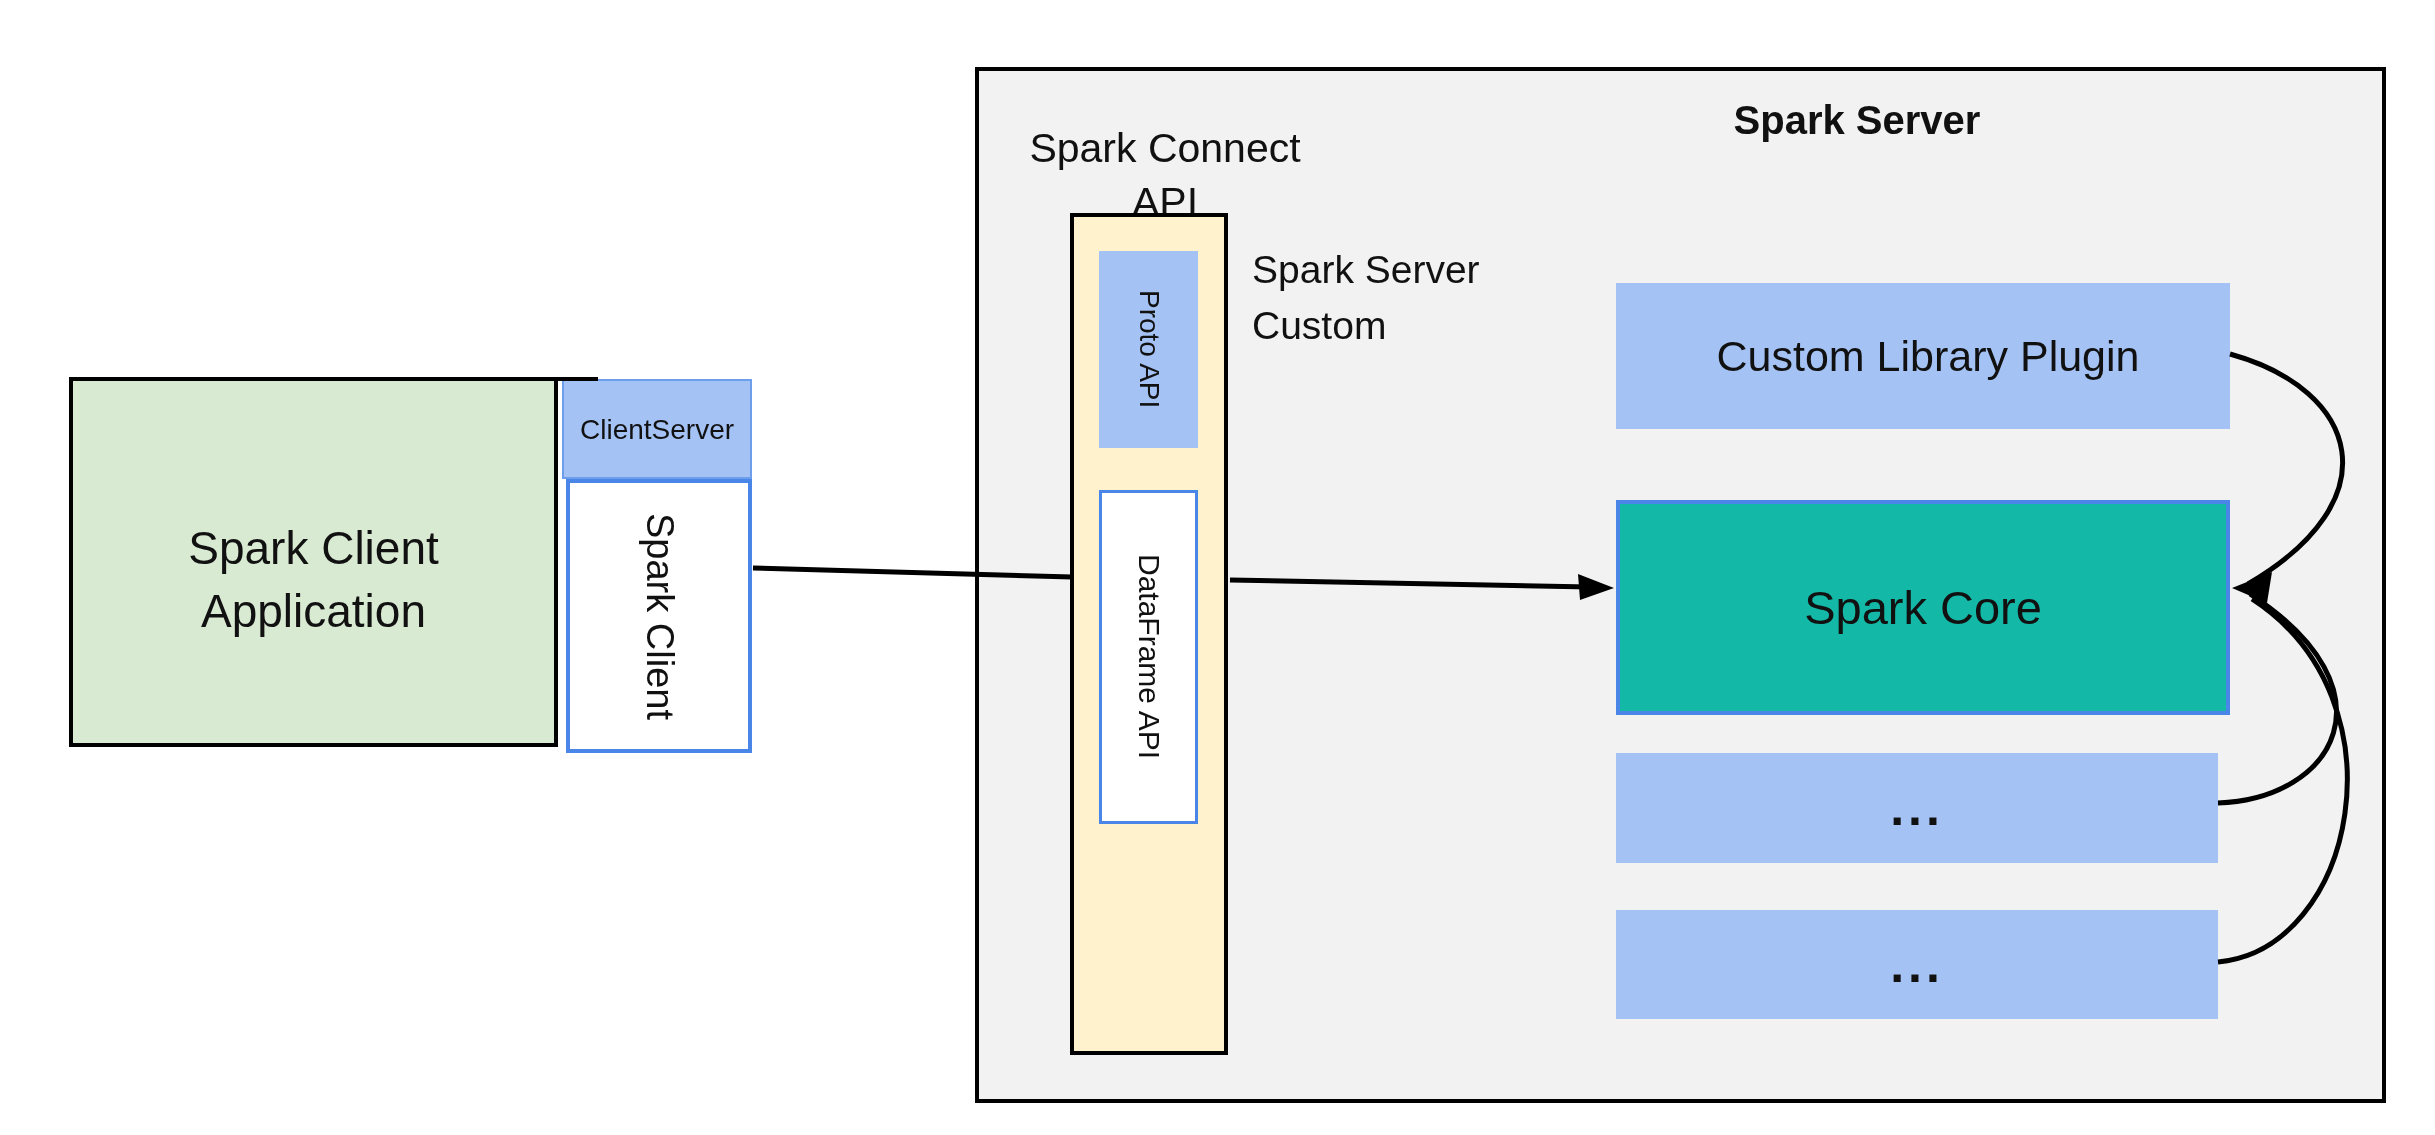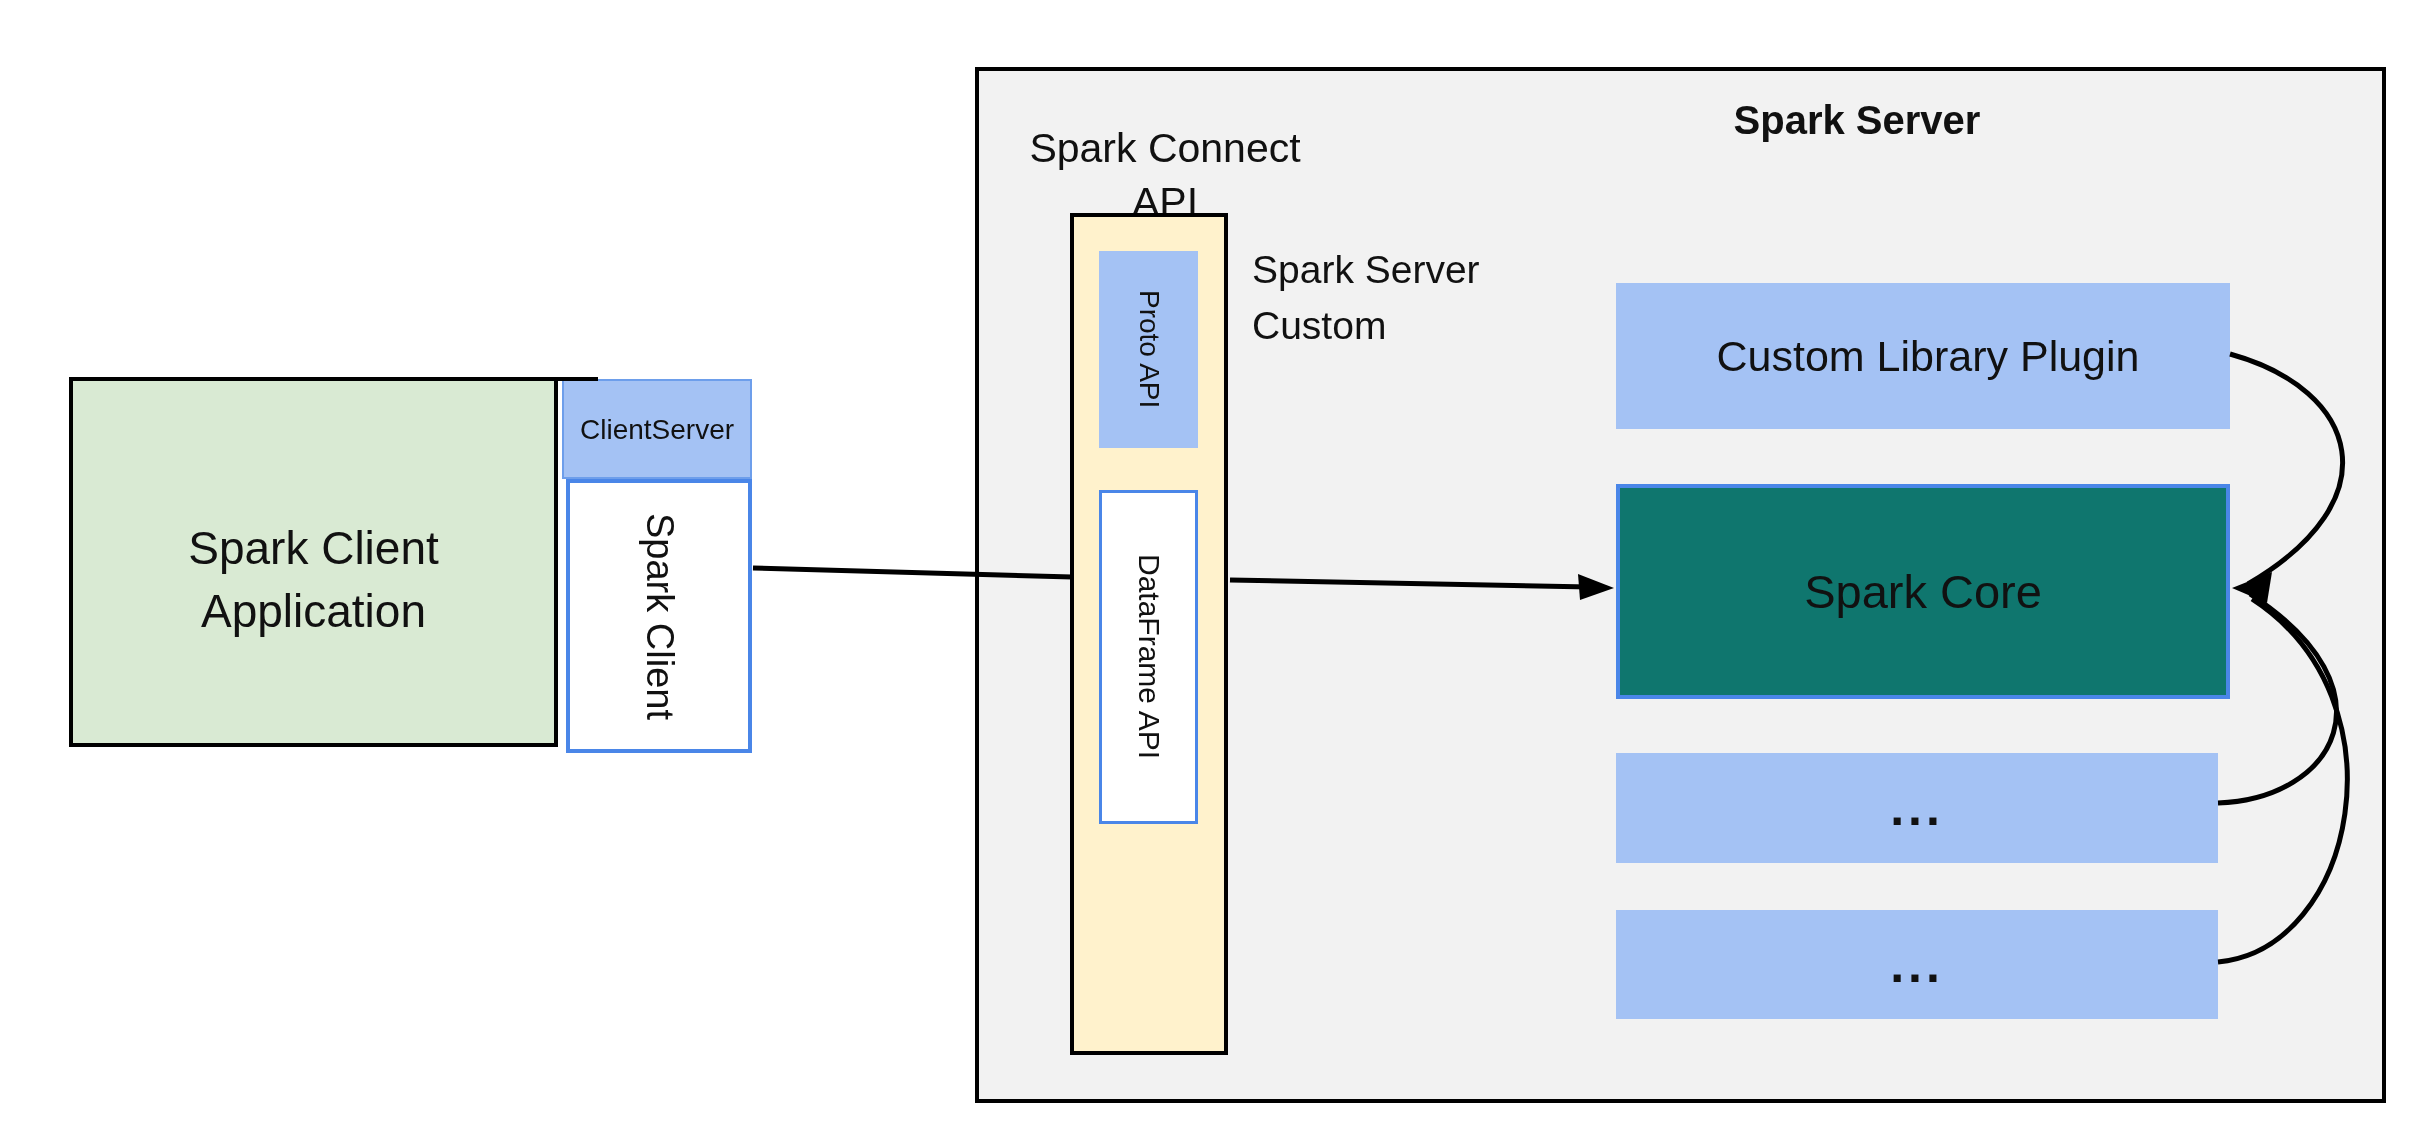--- a/index.html
+++ b/index.html
@@ -90,22 +90,22 @@
 
   
   .plugin-box {
     left: 1616px; top: 283px; width: 614px; height: 146px;
     background: var(--blue-fill, #a4c2f4);
     display: flex; align-items: center; justify-content: center;
     font-size: 43px;
     padding-left: 10px;
   }
   .core-box {
-    left: 1616px; top: 484px; width: 614px; height: 215px;
-    background: #0f766e;
+    left: 1616px; top: 500px; width: 614px; height: 215px;
+    background: #14b8a6;
     border: 4px solid var(--blue-border, #4a86e8);
     display: flex; align-items: center; justify-content: center;
     font-size: 47px;
   }
   .ellipsis-box {
     background: var(--blue-fill, #a4c2f4);
     display: flex; align-items: center; justify-content: center;
     font-size: 50px; font-weight: bold; letter-spacing: 4px;
   }
   .ellipsis-1 { left: 1616px; top: 753px; width: 602px; height: 110px; }

